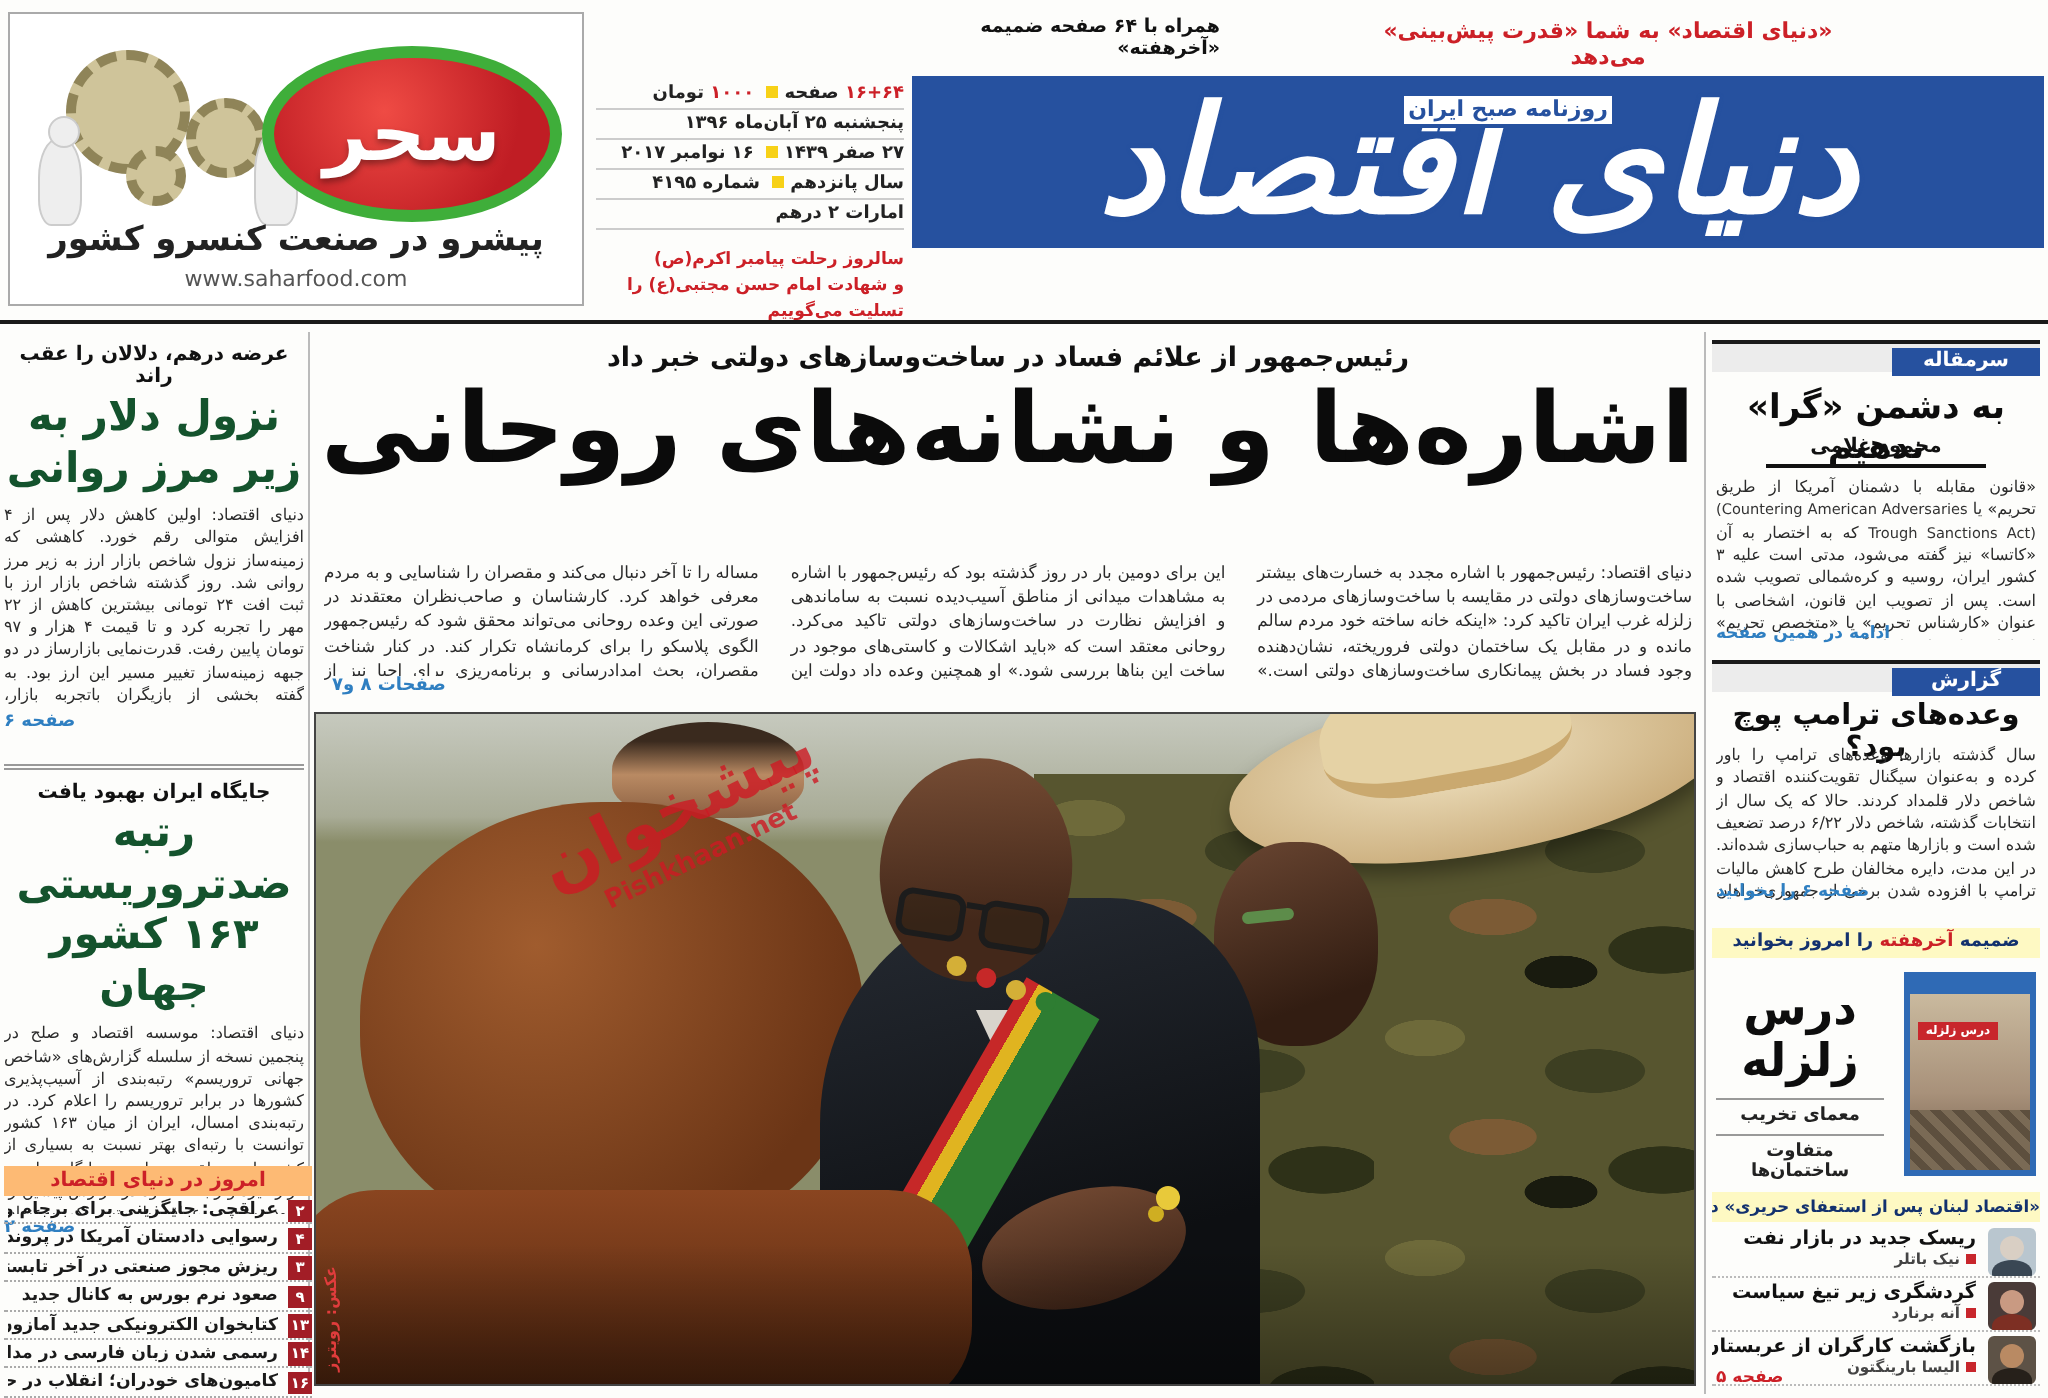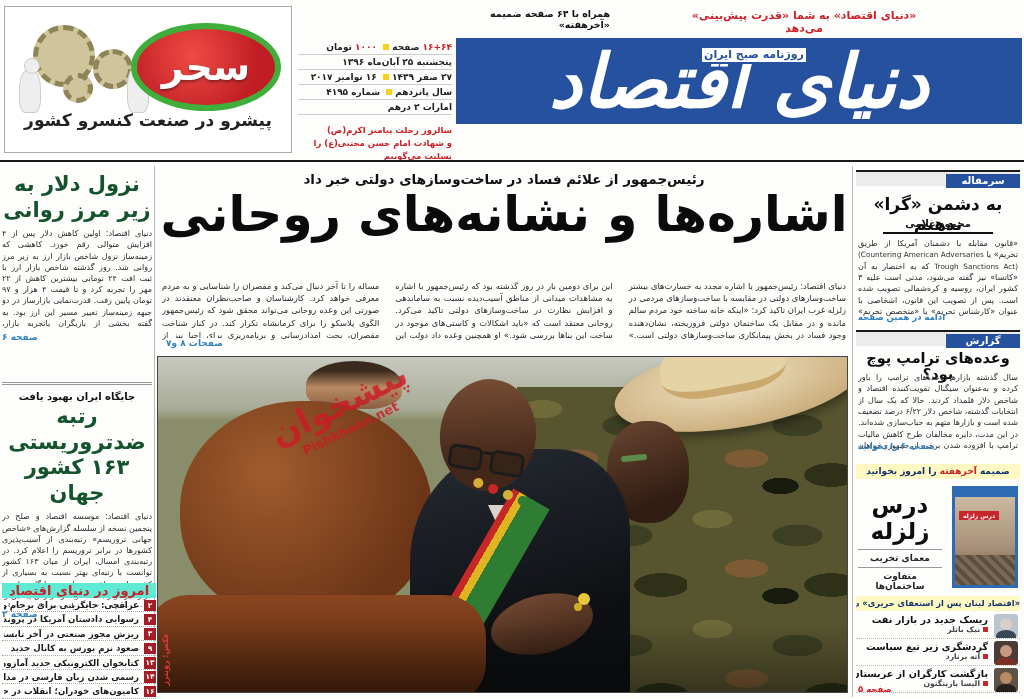--- a/index.html
+++ b/index.html
@@ -43,21 +43,21 @@
 
   
   .lart { position:absolute; left:2px; width:150px; text-align:center; }
   .lkicker { font-size:10px; font-weight:bold; color:#111; margin-bottom:2px; }
   .lhead { font-size:21px; font-weight:bold; color:#14532d; line-height:1.22; }
   .lbody { margin-top:5px; text-align:justify; font-size:8px; line-height:1.4; color:#2a2a2a; overflow:hidden; direction:rtl; }
   .pref { color:#2f7fc1; font-weight:bold; font-size:9px; text-align:left; margin-top:2px; }
   .sep-top { border-top:3px double #999; padding-top:6px; }
 
   .today { position:absolute; left:2px; top:583px; width:154px; }
-  .today-h { height:15px; background:#5eead4; color:#cc2027; font-weight:bold; font-size:13px; text-align:center; line-height:15px; }
+  .today-h { height:15px; background:#fdba74; color:#cc2027; font-weight:bold; font-size:10px; text-align:center; line-height:15px; }
   .titem { position:relative; height:14.4px; line-height:14.4px; border-bottom:1px dotted #aaa; padding-left:2px; padding-right:17px; }
   .titem .tl { display:block; font-size:8.6px; font-weight:bold; color:#1a1a1a; text-align:right; white-space:nowrap; overflow:hidden; }
   .tnum { position:absolute; right:0; top:1.5px; width:12px; height:11.5px; background:#a21d26; color:#fff; font-size:7.5px; font-weight:bold;
     text-align:center; line-height:11.5px; }
 
   
   .lead-kicker { position:absolute; left:160px; top:171px; width:688px; text-align:center; font-size:13.5px; font-weight:bold; color:#111; }
   .lead-head { position:absolute; left:160px; top:186px; width:688px; text-align:center; font-size:49px; font-weight:bold; color:#0b0b0b; letter-spacing:-1px; }
   .lead-body { position:absolute; left:162px; top:280px; width:684px; height:72px; column-count:3; column-gap:16px; column-rule:none;
     font-size:8.4px; line-height:1.45; text-align:justify; color:#2a2a2a; overflow:hidden; }
@@ -159,20 +159,21 @@
   <div class="ad">
     <div class="gear g1"></div>
     <div class="gear g2"></div>
     <div class="gear g3"></div>
     <div class="fig f1"></div>
     <div class="fig f2"></div>
     <div class="logo-oval">
         <span>سحر</span>
       </div>
     <div class="ad-slogan">پیشرو در صنعت کنسرو کشور</div>
+    <div class="ad-url">www.saharfood.com</div>
   </div>
 
   <div class="dateblock">
     <div class="dline">
       <span class="red">۱۶+۶۴</span>
       <span>صفحه</span><span class="ysq"></span>
       <span class="red">۱۰۰۰</span>
       <span>تومان</span>
     </div>
     <div class="dline">پنجشنبه ۲۵ آبان‌ماه ۱۳۹۶</div>
@@ -194,20 +195,21 @@
   <div class="suppnote">همراه با ۶۴ صفحه ضمیمه «آخرهفته»</div>
   <div class="slogan">«دنیای اقتصاد» به شما «قدرت پیش‌بینی» می‌دهد</div>
   <div class="band"></div>
   <div class="callig">دنیای اقتصاد</div>
   <div class="tagline">روزنامه صبح ایران</div>
   <div class="hrule"></div>
   <div class="vline" style="left:154px;"></div>
   <div class="vline" style="left:852px;"></div>
 
   <div class="lart" style="top:172px;">
+    <div class="lkicker">عرضه درهم، دلالان را عقب راند</div>
     <div class="lhead">نزول دلار به زیر مرز روانی</div>
     <div class="lbody" style="height:102px;">دنیای اقتصاد: اولین کاهش دلار پس از ۴ افزایش متوالی رقم خورد. کاهشی که زمینه‌ساز نزول شاخص بازار ارز به زیر مرز روانی شد. روز گذشته شاخص بازار ارز با ثبت افت ۲۴ تومانی بیشترین کاهش از ۲۲ مهر را تجربه کرد و تا قیمت ۴ هزار و ۹۷ تومان پایین رفت. قدرت‌نمایی بازارساز در دو جبهه زمینه‌ساز تغییر مسیر این ارز بود. به گفته بخشی از بازیگران باتجربه بازار، بازارساز با عرضه حواله درهم و دلار از همان ابتدای روز موجب شد دلالان ارزی از موضع خرید عقب‌نشینی کنند.</div>
     <div class="pref">صفحه ۶</div>
   </div>
 
   <div class="lart sep-top" style="top:382px;">
     <div class="lkicker">جایگاه ایران بهبود یافت</div>
     <div class="lhead">رتبه ضدتروریستی ۱۶۳ کشور جهان</div>
     <div class="lbody" style="height:96px;">دنیای اقتصاد: موسسه اقتصاد و صلح در پنجمین نسخه از سلسله گزارش‌های «شاخص جهانی تروریسم» رتبه‌بندی از آسیب‌پذیری کشورها در برابر تروریسم را اعلام کرد. در رتبه‌بندی امسال، ایران از میان ۱۶۳ کشور توانست با رتبه‌ای بهتر نسبت به بسیاری از کشورهای منطقه و جهان در جایگاه مناسبی قرار گیرد و رتبه ۴۷ خود در گزارش پیشین را بهبود بخشد. عراق با رتبه یک به‌عنوان آسیب‌پذیرترین کشور در برابر تروریسم معرفی شده و کشورهایی همچون عربستان، آمریکا، روسیه، انگلیس، آلمان و سوئد نسبت به ایران جایگاهی بدتر قرار گرفته‌اند.</div>
     <div class="pref">صفحه ۲</div>

